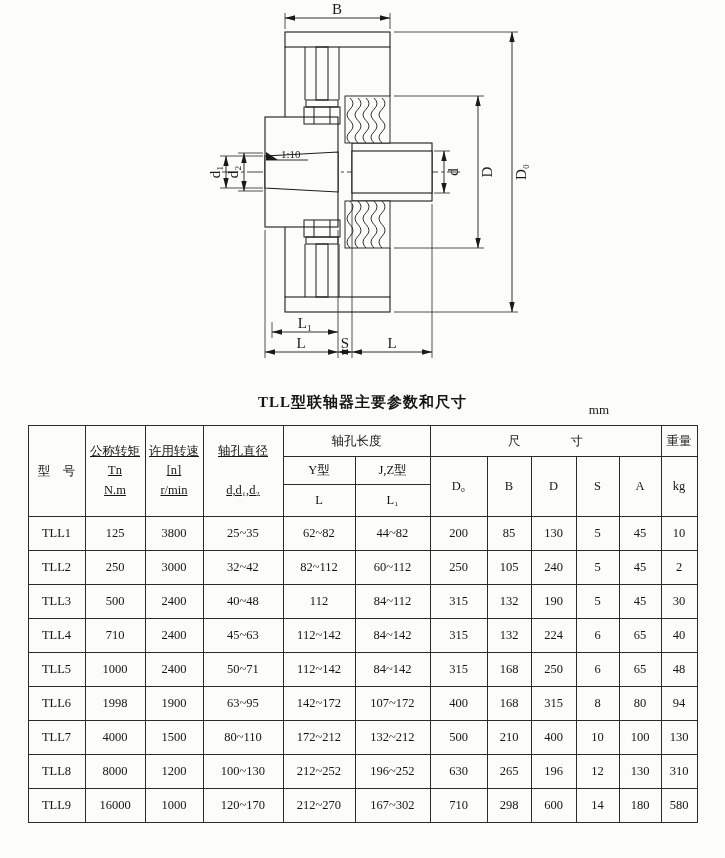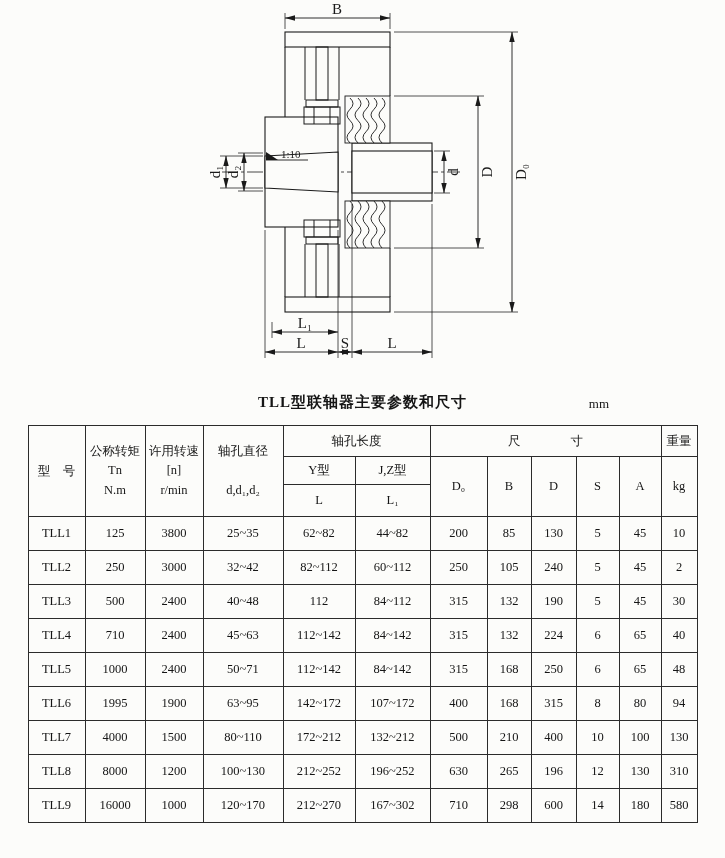--- a/index.html
+++ b/index.html
@@ -10,32 +10,32 @@
   
   .drawing-wrap { width: 725px; height: 380px; }
   svg text { font-family: "Liberation Serif", "DejaVu Serif", serif;
     font-size: 15px; fill: #1a1a1a; }
   svg text.small { font-size: 11px; }
 
   
   .title-row { position: relative; width: 669px; margin: 13px auto 6px auto;
     text-align: center; height: 26px; }
   .tbl-title { font-weight: bold; font-size: 15px; letter-spacing: 1px; }
-  .unit { position: absolute; right: 88px; top: 3px; font-size: 13px; font-weight: normal; text-align: center; }
+  .unit { position: absolute; right: 88px; top: 9px; font-size: 13px; font-weight: normal; text-align: center; }
 
   
   table.spec { border-collapse: collapse; margin: 0 auto; width: 669px;
     table-layout: fixed; }
   .spec th, .spec td { border: 1px solid #2b2b2b; text-align: center;
     vertical-align: middle; font-size: 12.5px; font-weight: normal; padding: 1px 2px; }
   .spec thead tr:nth-child(1) th { height: 31px; }
   .spec thead tr:nth-child(2) th { height: 28px; }
   .spec thead tr:nth-child(3) th { height: 32px; }
   .spec tbody td { height: 34px; }
-  .pre { white-space: pre-line; line-height: 1.55; }
+  .pre { white-space: pre-line; line-height: 1.55; text-decoration: underline; }
 </style>
 </head>
 <body>
 
 <div class="page">
 
   <div class="drawing-wrap">
     <svg width="725" height="380" viewBox="0 0 725 380">
       <defs>
         <marker id="arrE" viewBox="0 0 10 6" markerWidth="12" markerHeight="7.2" refX="9.6" refY="3" orient="auto">
@@ -275,21 +275,21 @@
           <td>84~142</td>
           <td>315</td>
           <td>168</td>
           <td>250</td>
           <td>6</td>
           <td>65</td>
           <td>48</td>
         </tr>
         <tr>
           <td>TLL6</td>
-          <td>1995</td>
+          <td>1998</td>
           <td>1900</td>
           <td>63~95</td>
           <td>142~172</td>
           <td>107~172</td>
           <td>400</td>
           <td>168</td>
           <td>315</td>
           <td>8</td>
           <td>80</td>
           <td>94</td>

